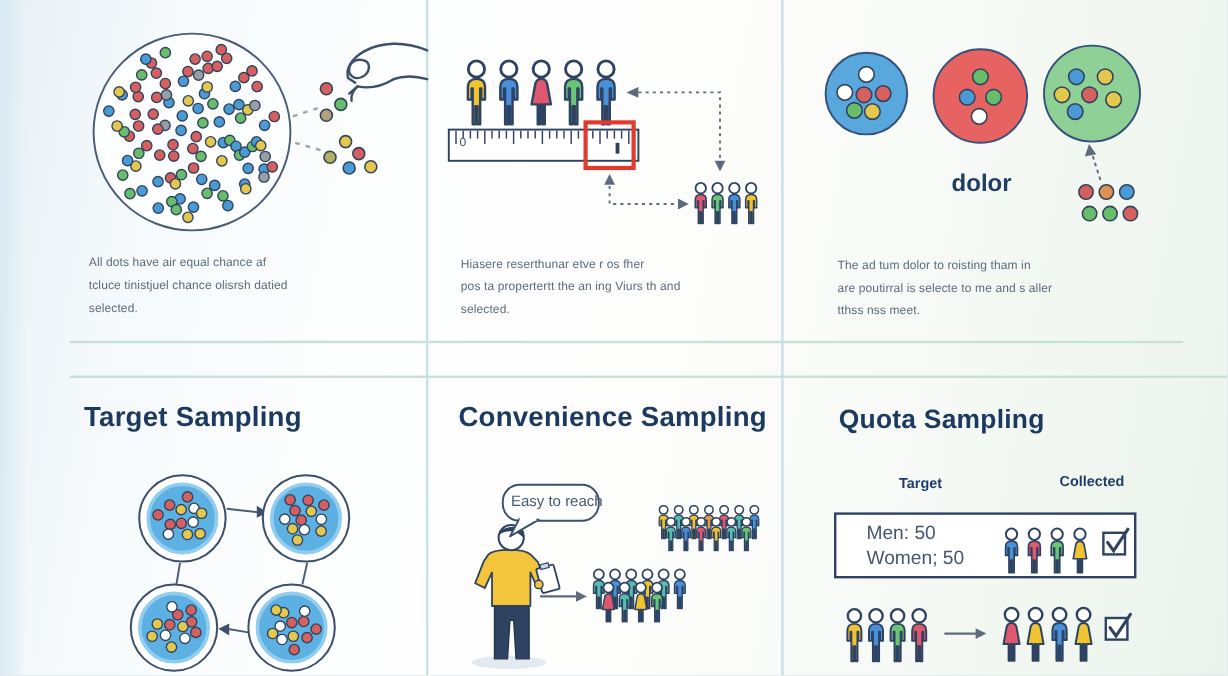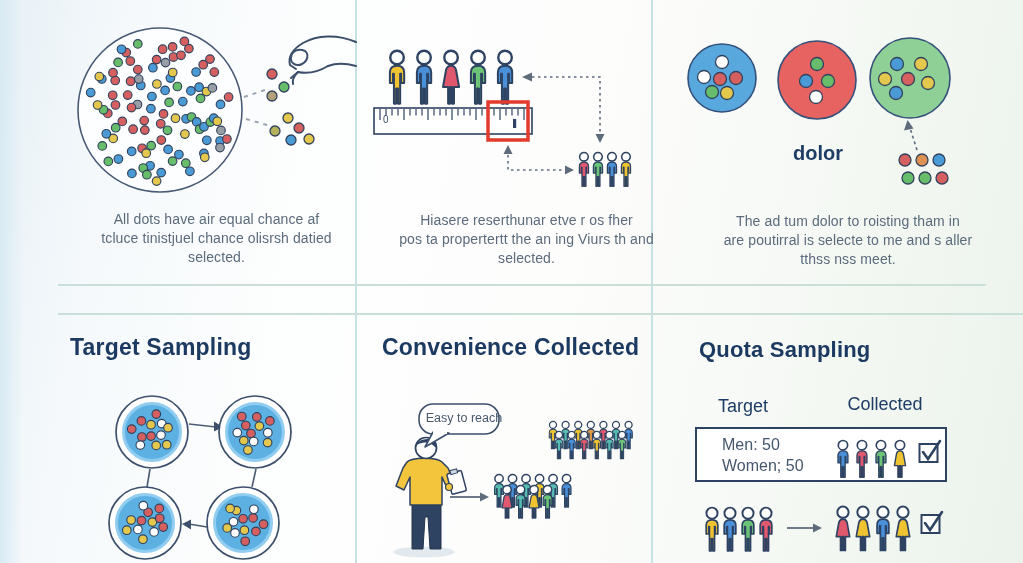--- a/index.html
+++ b/index.html
@@ -5,28 +5,28 @@
   html,body{margin:0;padding:0;background:#dfe7ea;}
   #canvas{
     position:relative;width:1023px;height:563px;overflow:hidden;
     font-family:"Liberation Sans",sans-serif;
     background:linear-gradient(100deg,#e7f0f6 0%,#f5f9fb 12%,#fdfefe 30%,#fdfdfc 55%,#f4f8f3 80%,#ebf2ec 100%);
   }
   .left-strip{position:absolute;left:0;top:0;width:22px;height:563px;
     background:linear-gradient(90deg,#d8eaf3,rgba(255,255,255,0));}
   .vdiv{position:absolute;top:0;width:2px;height:563px;background:#c8e1e2;}
   .hdiv{position:absolute;height:2px;background:#cadfd8;}
-  .caption{position:absolute;font-size:14px;line-height:19px;color:#5b6b7c;
-    white-space:pre-line;letter-spacing:.1px;text-align:center;}
+  .caption{position:absolute;font-size:10px;line-height:19px;color:#5b6b7c;
+    white-space:pre-line;letter-spacing:.1px;}
   .heading{position:absolute;font-weight:bold;color:#1c3a61;font-size:23px;letter-spacing:.2px;}
   .strata-label{position:absolute;left:773px;top:142px;width:90px;text-align:center;
     font-weight:bold;font-size:20px;color:#1e3e66;}
   .bubble-text{position:absolute;left:421px;top:411px;width:86px;text-align:center;
     font-size:12.5px;color:#47586c;}
-  .col-head{position:absolute;font-weight:normal;font-size:18px;color:#1e3d66;text-align:center;}
+  .col-head{position:absolute;font-weight:bold;font-size:12px;color:#1e3d66;text-align:right;}
   .quota-text{position:absolute;left:722px;top:434px;font-size:16px;line-height:21px;
     color:#46566d;white-space:pre-line;}
   .ruler-zero{position:absolute;left:383px;top:114px;font-size:10px;color:#3c4f6b;}
   svg{position:absolute;left:0;top:0;}
 </style>
 </head>
 <body>
 
 <div id="canvas">
 
@@ -442,21 +442,21 @@
 selected.</div>
   <div class="caption" style="left:698px;top:212px;width:300px">The ad tum dolor to roisting tham in
 are poutirral is selecte to me and s aller
 tthss nss meet.</div>
 
   <div class="ruler-zero">0</div>
 
   <div class="strata-label">dolor</div>
 
   <div class="heading" style="left:70px;top:334px">Target Sampling</div>
-  <div class="heading" style="left:382px;top:334px">Convenience Collected</div>
+  <div class="heading" style="left:382px;top:334px">Convenience Sampling</div>
   <div class="heading" style="left:699px;top:337px;font-size:22px">Quota Sampling</div>
 
   <div class="bubble-text">Easy to reach</div>
 
   <div class="col-head" style="left:701px;top:396px;width:84px">Target</div>
   <div class="col-head" style="left:833px;top:394px;width:104px">Collected</div>
   <div class="quota-text">Men: 50
 Women; 50</div>
 </div>
 

